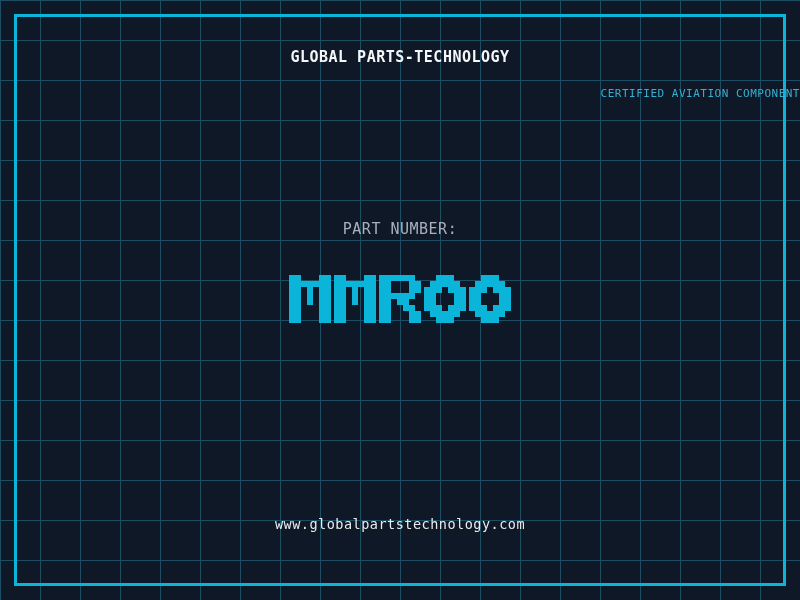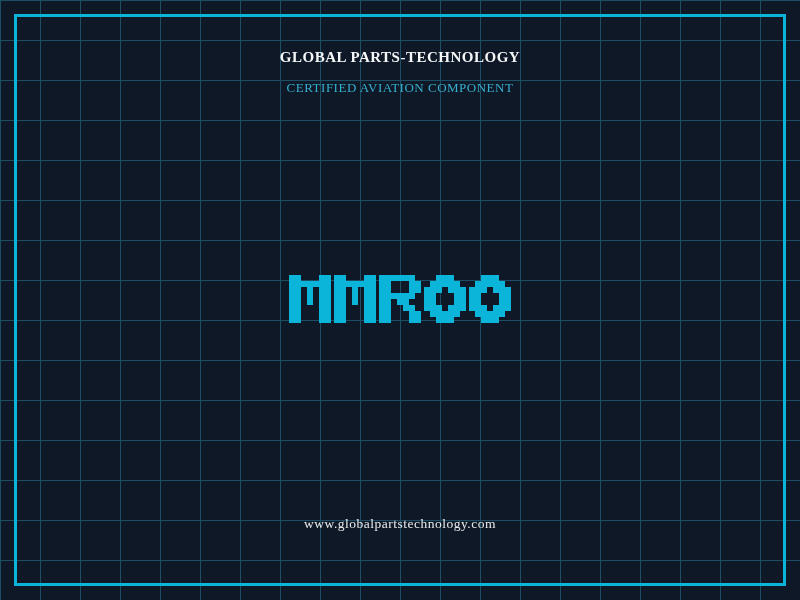--- a/index.html
+++ b/index.html
@@ -16,21 +16,20 @@
   body{
     width:800px;height:600px;
     background:var(--bg);
     font-family:"DejaVu Sans Mono","Liberation Mono",monospace;
     overflow:hidden;
   }
   .canvas{
     position:relative;
     width:800px;height:600px;
     background:var(--bg);
-    font-family:Liberation Serif, serif;
   }
   .grid-bg{
     position:absolute;inset:0;
     background-image:
       linear-gradient(to right, var(--grid) 1px, transparent 1px),
       linear-gradient(to bottom, var(--grid) 1px, transparent 1px);
     background-size:40px 40px;
   }
   .frame{
     position:absolute;
@@ -44,24 +43,25 @@
     white-space:pre;
   }
   .title{
     top:49px;
     font-size:15px;
     font-weight:bold;
     color:var(--title);
     letter-spacing:0.5px;
   }
   .subtitle{
-    top:81px;
-    font-size:13px;
+    top:88px;
+    font-size:11px;
     color:var(--subtitle);
     letter-spacing:0.5px;
+    text-align:right;
   }
   .part-label{
     top:221px;
     font-size:15px;
     color:var(--label);
     letter-spacing:0.5px;
   }
   .part-number{
     position:absolute;
     top:275px;left:0;right:0;
@@ -86,20 +86,21 @@
 </head>
 <body>
 
 <div class="canvas">
   <div class="grid-bg"></div>
   <div class="frame"></div>
 
   <div class="txt title">GLOBAL PARTS-TECHNOLOGY</div>
   <div class="txt subtitle">CERTIFIED AVIATION COMPONENT</div>
 
+  <div class="txt part-label">PART NUMBER:</div>
   <div class="part-number">
       <div class="glyph">
         <i class="on"></i>
         <i class="on"></i>
         <i></i>
         <i></i>
         <i></i>
         <i class="on"></i>
         <i class="on"></i>
         <i class="on"></i>

